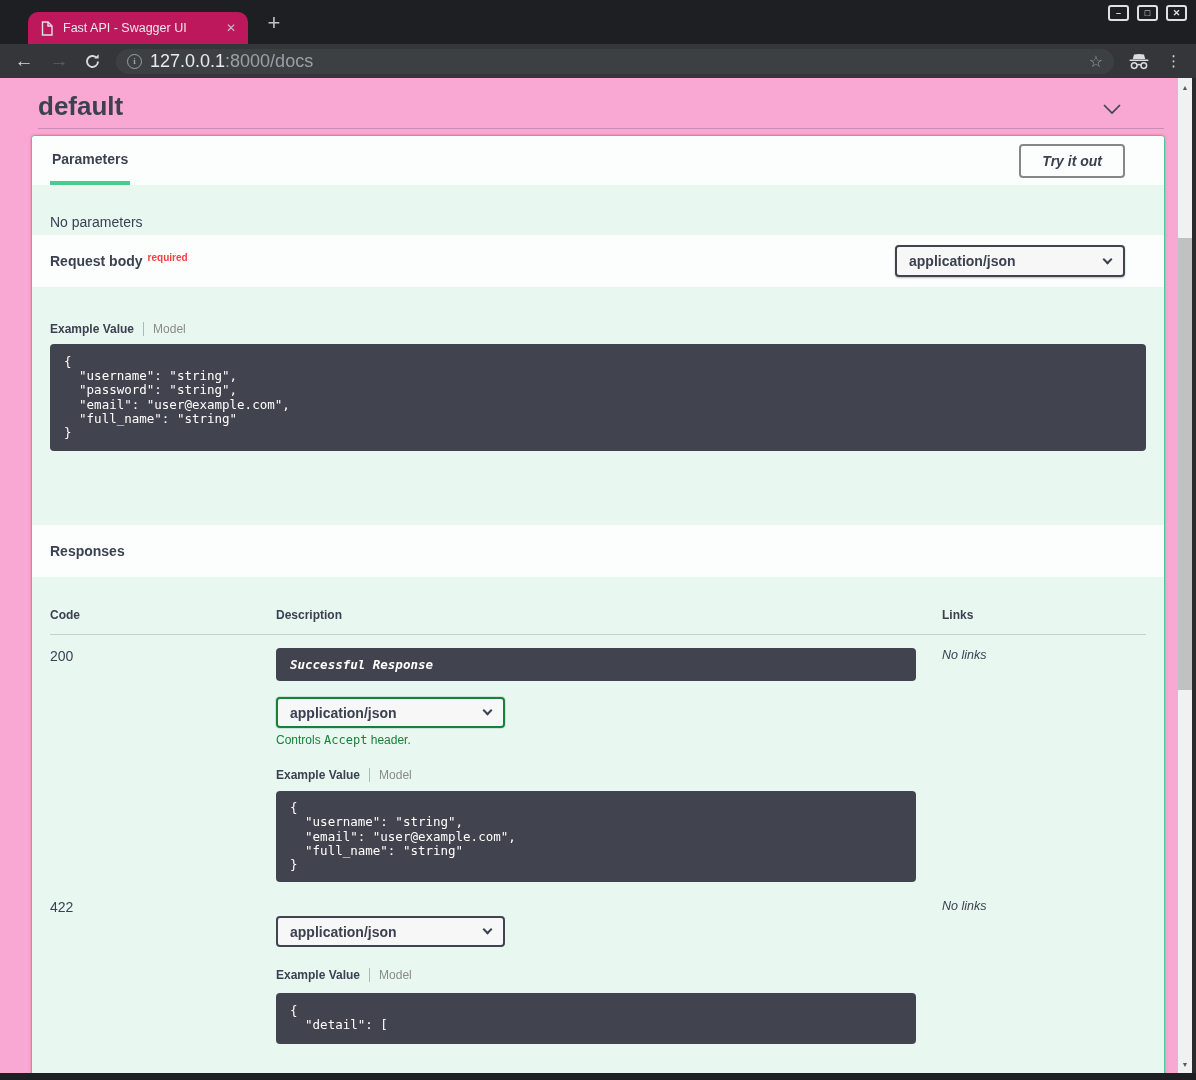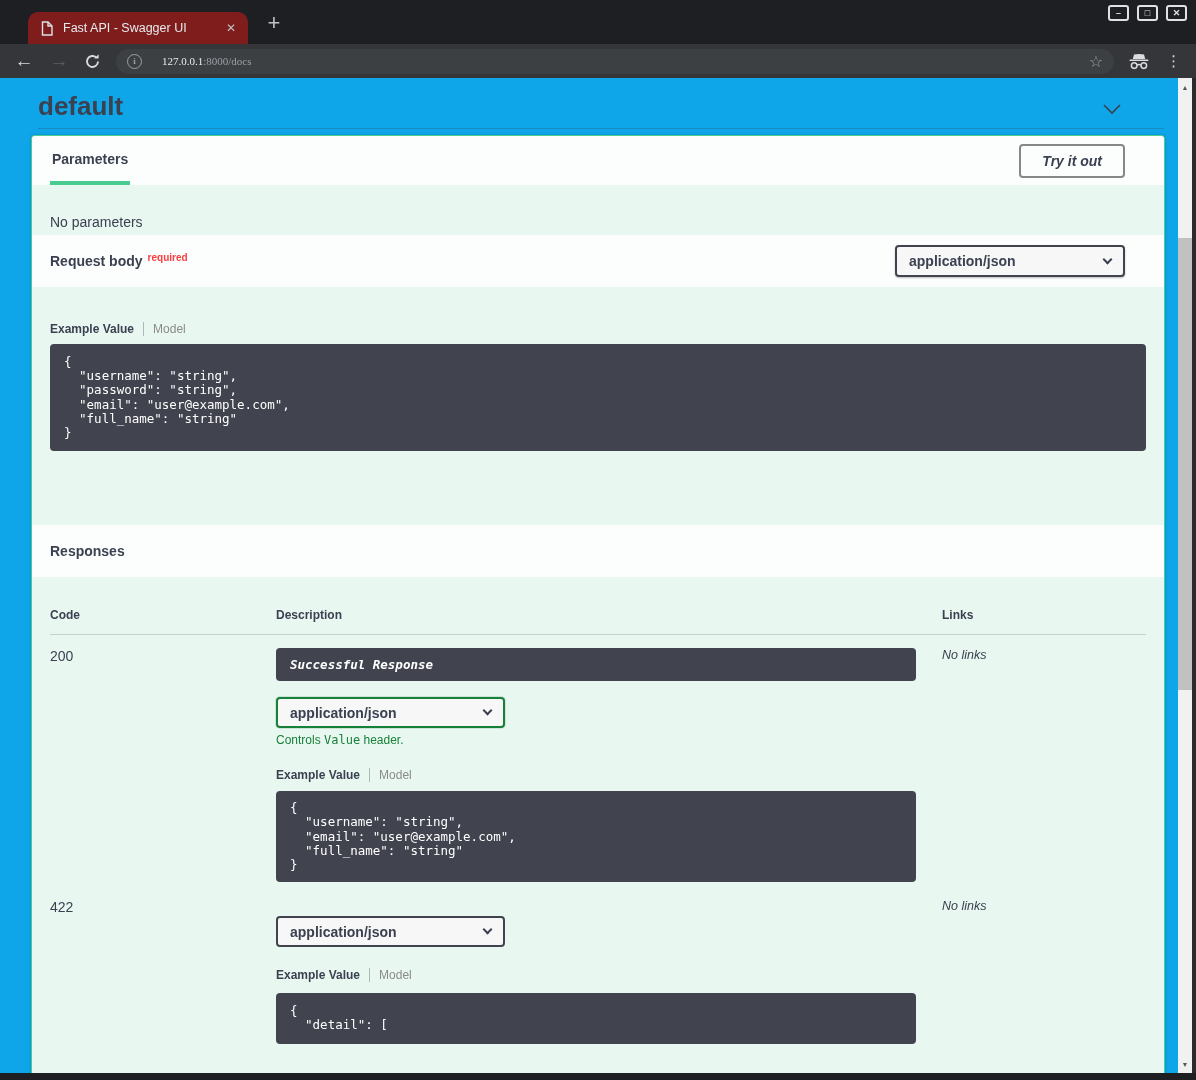--- a/index.html
+++ b/index.html
@@ -2,48 +2,48 @@
 <html><head>
 <meta charset="utf-8">
 <style>
   * { margin:0; padding:0; box-sizing:border-box; }
   html,body { width:1196px; height:1080px; overflow:hidden; background:#fff;
               font-family:"Liberation Sans", sans-serif; }
   .window { position:relative; width:1196px; height:1080px; background:#fff; overflow:hidden; }
 
   
   .tabstrip { position:absolute; top:0; left:0; right:0; height:44px; background:#1e1f22; }
-  .tab { position:absolute; left:28px; top:12px; width:220px; height:32px; background:#7f1d1d;
+  .tab { position:absolute; left:28px; top:12px; width:220px; height:32px; background:#be185d;
          border-radius:10px 10px 0 0; display:flex; align-items:center; padding:0 8px 0 13px; }
   .tab-title { color:#e8eaed; font-size:12.5px; margin-left:10px; flex:1; white-space:nowrap; overflow:hidden; }
   .tab-close { color:#bdc1c6; font-size:12px; width:18px; height:18px; display:flex; align-items:center; justify-content:center; }
   .newtab { position:absolute; left:261px; top:10px; color:#bdc1c6; font-size:22px; font-weight:400;
             width:26px; height:26px; display:flex; align-items:center; justify-content:center; }
   .winctrls { position:absolute; right:9px; top:5px; display:flex; gap:8px; }
   .wc { width:21px; height:16px; border:2px solid #dfe1e5; border-radius:3px; color:#dfe1e5;
         font-size:9px; line-height:9px; display:flex; align-items:center; justify-content:center; font-weight:bold; }
 
   .toolbar { position:absolute; top:44px; left:0; right:0; height:34px; background:#35363a;
              display:flex; align-items:center; }
   .nav-glyph { font-size:19px; color:#d8dadd; margin-left:13px; width:22px; text-align:center; }
   .nav-glyph.dim { color:#5c5f63; }
   .reload-wrap { margin-left:11px; width:22px; display:flex; justify-content:center; }
   .urlbar { flex:1; margin:0 10px 0 13px; height:25px; background:#3c4043; border-radius:13px;
             display:flex; align-items:center; padding:0 11px; }
   .info-badge { width:15px; height:15px; min-width:15px; border-radius:50%; border:1.3px solid #9aa0a6;
                 color:#9aa0a6; font-size:9px; display:flex; align-items:center; justify-content:center;
                 font-family:"Liberation Serif", serif; font-weight:bold; }
-  .url-text { margin-left:20px; font-size:11px; color:#e8eaed; flex:1; white-space:nowrap; overflow:hidden;font-family:Liberation Serif, serif; }
+  .url-text { margin-left:8px; font-size:18px; color:#e8eaed; flex:1; white-space:nowrap; overflow:hidden; }
   .url-dim { color:#9aa0a6; }
   .star { color:#9aa0a6; font-size:16px; margin-left:8px; }
   .incog-wrap { width:30px; display:flex; justify-content:center; }
   .menu-dots { color:#d8dadd; font-size:15px; margin:0 15px 0 12px; }
 
   
-  .content { position:absolute; top:78px; left:0; width:1196px; height:995px; display:flex; background:#0ea5e9; }
+  .content { position:absolute; top:78px; left:0; width:1196px; height:995px; display:flex; background:#f9a8d4; }
   .page { width:1178px; height:995px; overflow:hidden; position:relative; color:#3b4151; }
   .scrollbar { position:relative; width:14px; height:995px; background:#f1f1f1; }
   .sb-btn { position:absolute; left:0; width:14px; height:14px; color:#55585c; font-size:7px;
             display:flex; align-items:center; justify-content:center; }
   .sb-up { top:2px; } .sb-down { bottom:2px; }
   .sb-thumb { position:absolute; left:0; top:160px; width:14px; height:452px; background:#c1c1c1; }
   .right-edge { width:4px; height:995px; background:#2a2b2e; }
   .bottom-edge { position:absolute; bottom:0; left:0; width:1196px; height:7px; background:#1e1f22; }
 
   
@@ -214,21 +214,21 @@
             </div>
 
             <div class="resp-row">
               <div class="col-code resp-code">200</div>
               <div class="col-desc">
                 <div class="desc-block">Successful Response</div>
                 <div class="select media-select green">
                   <span>application/json</span>
                   <span class="caret"></span>
                 </div>
-                <div class="accept-note"><span>Controls </span><span class="accept-code">Value</span><span> header.</span></div>
+                <div class="accept-note"><span>Controls </span><span class="accept-code">Accept</span><span> header.</span></div>
                 <div class="tabs mt20">
                   <span class="tab-ex">Example Value</span>
                   <span class="tab-sep"></span>
                   <span class="tab-model">Model</span>
                 </div>
                 <div class="codeblock mt9 code-200">{
   "username": "string",
   "email": "user@example.com",
   "full_name": "string"
 }</div>

